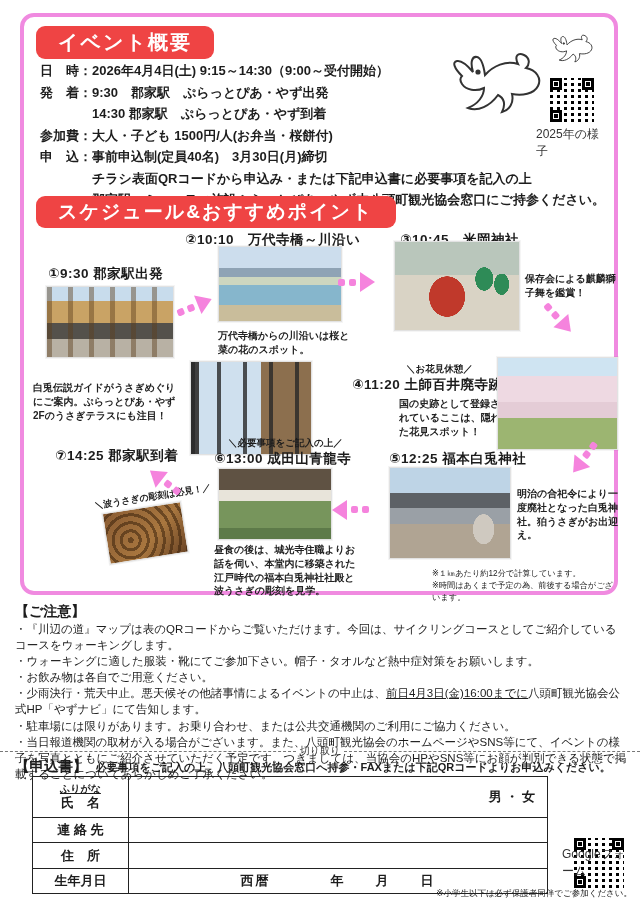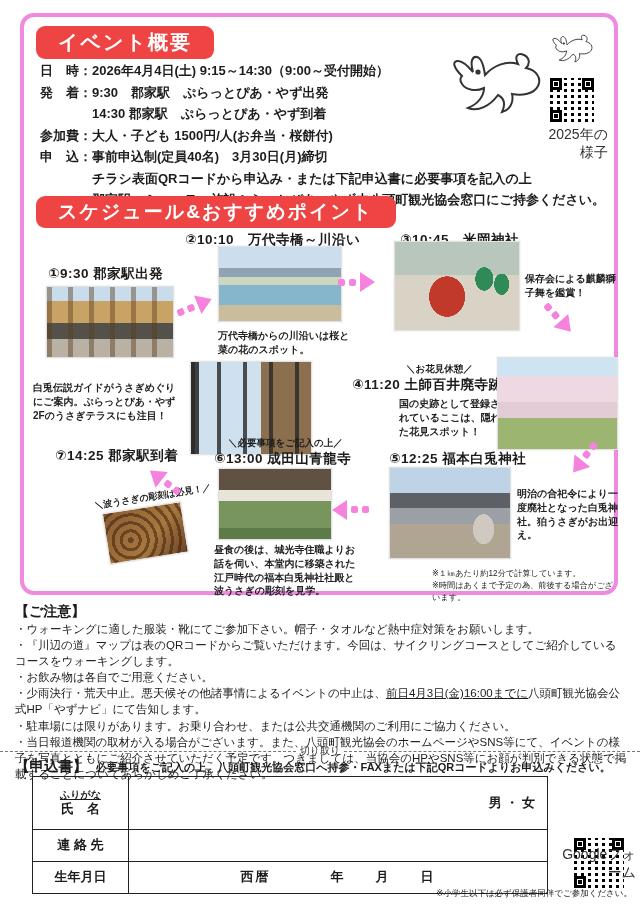--- a/index.html
+++ b/index.html
@@ -19,21 +19,21 @@
   .ov-line { font-size:13px; font-weight:600; line-height:1.66; white-space:nowrap; }
 
   
   .qr { background:
         repeating-linear-gradient(90deg,#000 0 3px,#fff 3px 7px),
         repeating-linear-gradient(0deg,#000 0 3px,#fff 3px 6px);
         background-blend-mode:lighten; position:relative; border:2px solid #fff; outline:1px solid #fff; }
   .finder { position:absolute; width:12px; height:12px; border:3px solid #000; background:#fff; }
   .finder::after { content:""; position:absolute; left:1px; top:1px; width:4px; height:4px; background:#000; }
   .f-tl { left:0; top:0; } .f-tr { right:0; top:0; } .f-bl { left:0; bottom:0; }
-  .qr-cap { font-size:14px; text-align:right; color:#333; }
+  .qr-cap { font-size:12px; text-align:left; color:#333; }
 
   
   .stop-label { font-size:13.5px; font-weight:bold; white-space:nowrap; letter-spacing:.5px; }
   .cap { font-size:10px; font-weight:600; line-height:1.38; color:#222; }
   .tag { font-size:9.5px; font-weight:bold; white-space:nowrap; }
   .photo { border:1px solid #e2e2e2; box-shadow:0 0 0 1px rgba(0,0,0,.04); }
 
   .p-station { background:
       repeating-linear-gradient(90deg,rgba(92,62,28,.45) 0 5px,rgba(0,0,0,0) 5px 21px),
       linear-gradient(180deg,#c8dcec 0 20%,#c9a365 20% 52%,#54514b 52% 74%,#b8b1a4 74% 100%); }
@@ -184,22 +184,22 @@
     <div class="head"></div>
   </div>
 <div class="abs arrow" style="left:146px; top:472px; transform:rotate(-142deg);">
     <div class="d"></div>
     <div class="d"></div>
     <div class="head"></div>
   </div>
 
 <div class="abs" style="left:15px; top:603px;">
   <div class="cau-title">【ご注意】</div>
+  <div class="cau-item">・『川辺の道』マップは表のQRコードからご覧いただけます。今回は、サイクリングコースとしてご紹介しているコースをウォーキングします。</div>
   <div class="cau-item">・ウォーキングに適した服装・靴にてご参加下さい。帽子・タオルなど熱中症対策をお願いします。</div>
-  <div class="cau-item">・『川辺の道』マップは表のQRコードからご覧いただけます。今回は、サイクリングコースとしてご紹介しているコースをウォーキングします。</div>
   <div class="cau-item">・お飲み物は各自でご用意ください。</div>
   <div class="cau-item"><span>・少雨決行・荒天中止。悪天候その他諸事情によるイベントの中止は、</span><span class="u">前日4月3日(金)16:00までに</span><span>八頭町観光協会公式HP「やずナビ」にて告知します。</span></div>
   <div class="cau-item">・駐車場には限りがあります。お乗り合わせ、または公共交通機関のご利用にご協力ください。</div>
   <div class="cau-item">・当日報道機関の取材が入る場合がございます。また、八頭町観光協会のホームページやSNS等にて、イベントの様子を写真とともにご紹介させていただく予定です。つきましては、当協会のHPやSNS等にお顔が判別できる状態で掲載することについてあらかじめご了承ください。</div>
 </div>
 
 <div class="abs cutline">
   <div class="dash"></div>
   <div class="txt">切り取り</div>
   <div class="dash"></div>
@@ -214,20 +214,24 @@
   <tbody>
       <tr>
     <td class="lab"><span class="furi">ふりがな</span><span>氏　名</span></td>
     <td class="val gender">男 ・ 女</td>
   </tr>
   <tr>
     <td class="lab">連 絡 先</td>
     <td class="val"></td>
   </tr>
   <tr>
+    <td class="lab">住　所</td>
+    <td class="val"></td>
+  </tr>
+  <tr>
     <td class="lab">生年月日</td>
     <td class="val birth">西暦　　　　年　　月　　日</td>
   </tr>
 </tbody>
   </table>
 
 <div class="abs qr" style="left:572px; top:788px; width:54px; height:54px;">
   <div class="finder f-tl"></div>
   <div class="finder f-tr"></div>
   <div class="finder f-bl"></div>

